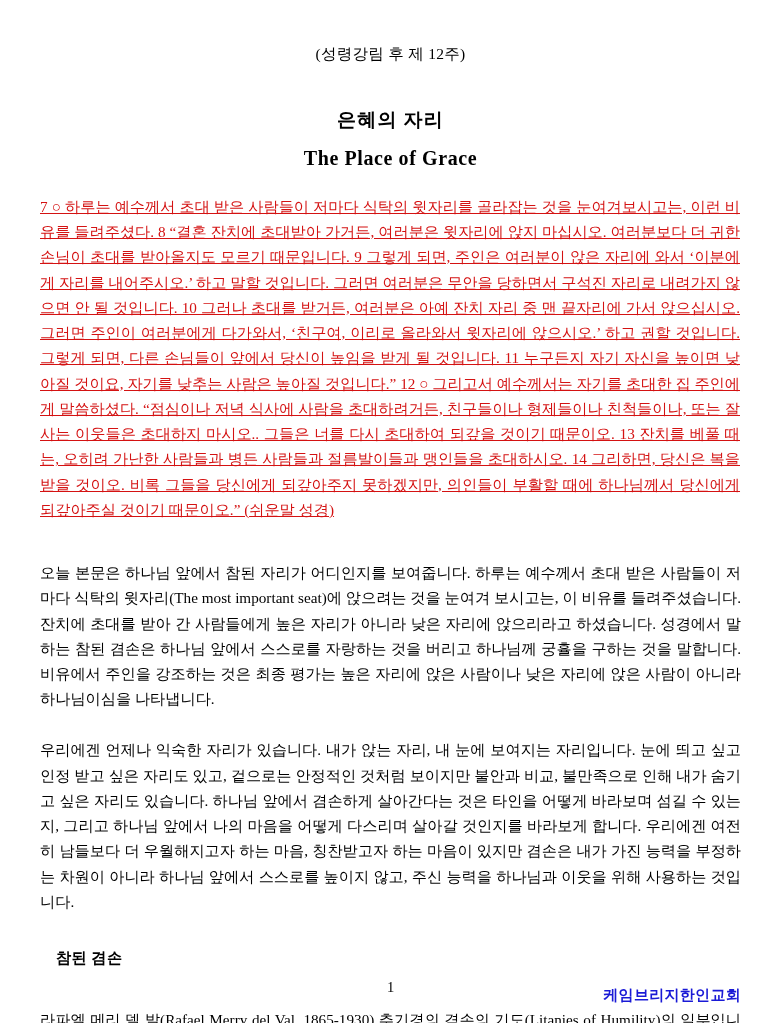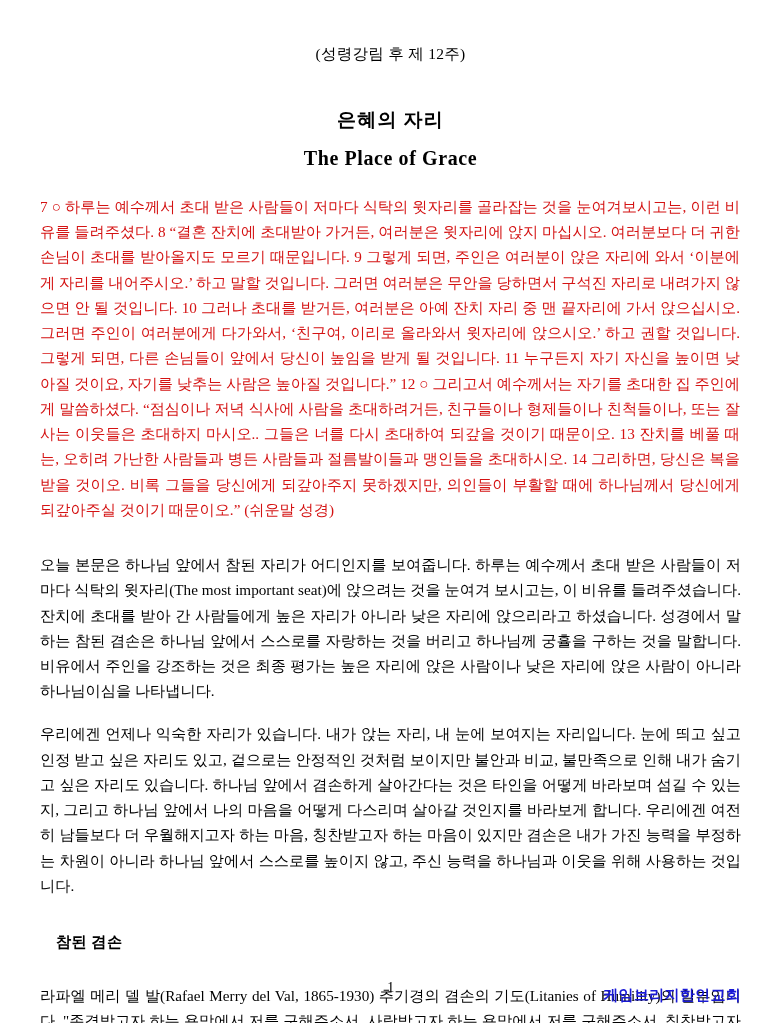--- a/index.html
+++ b/index.html
@@ -46,27 +46,28 @@
     margin: 33px 0 0 0;
     letter-spacing: 0.6px;
   }
   .scripture {
     color: #d41212;
     font-size: 15.2px;
     line-height: 1.66;
     text-align: justify;
     text-justify: inter-word;
     margin: 24px 1px 0 0;
+    text-decoration: underline;
   }
   .body-para {
     font-size: 15.2px;
     line-height: 1.66;
     text-align: justify;
     text-justify: inter-word;
-    margin: 0 0 0 0;
+    margin: 8px 0 0 0;
   }
   .gap-lg { height: 30px; }
   .gap-md { height: 18px; }
   .gap-sm { height: 14px; }
   .section-heading {
     font-size: 15.2px;
     font-weight: bold;
     margin: 16px;
     letter-spacing: 0.4px;
   }

